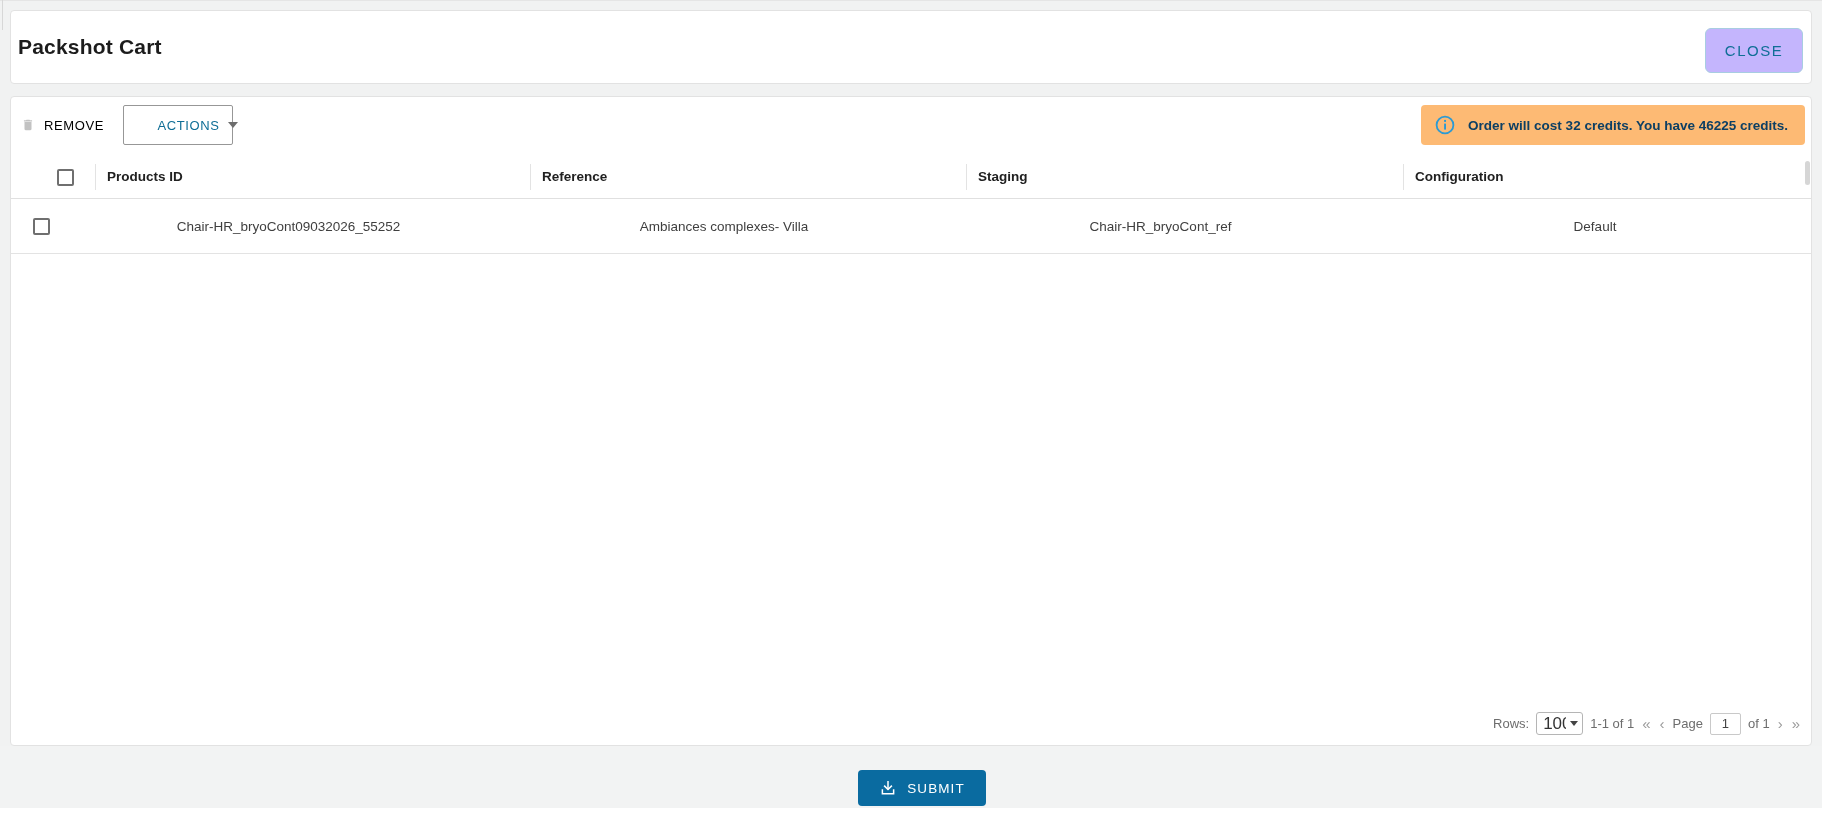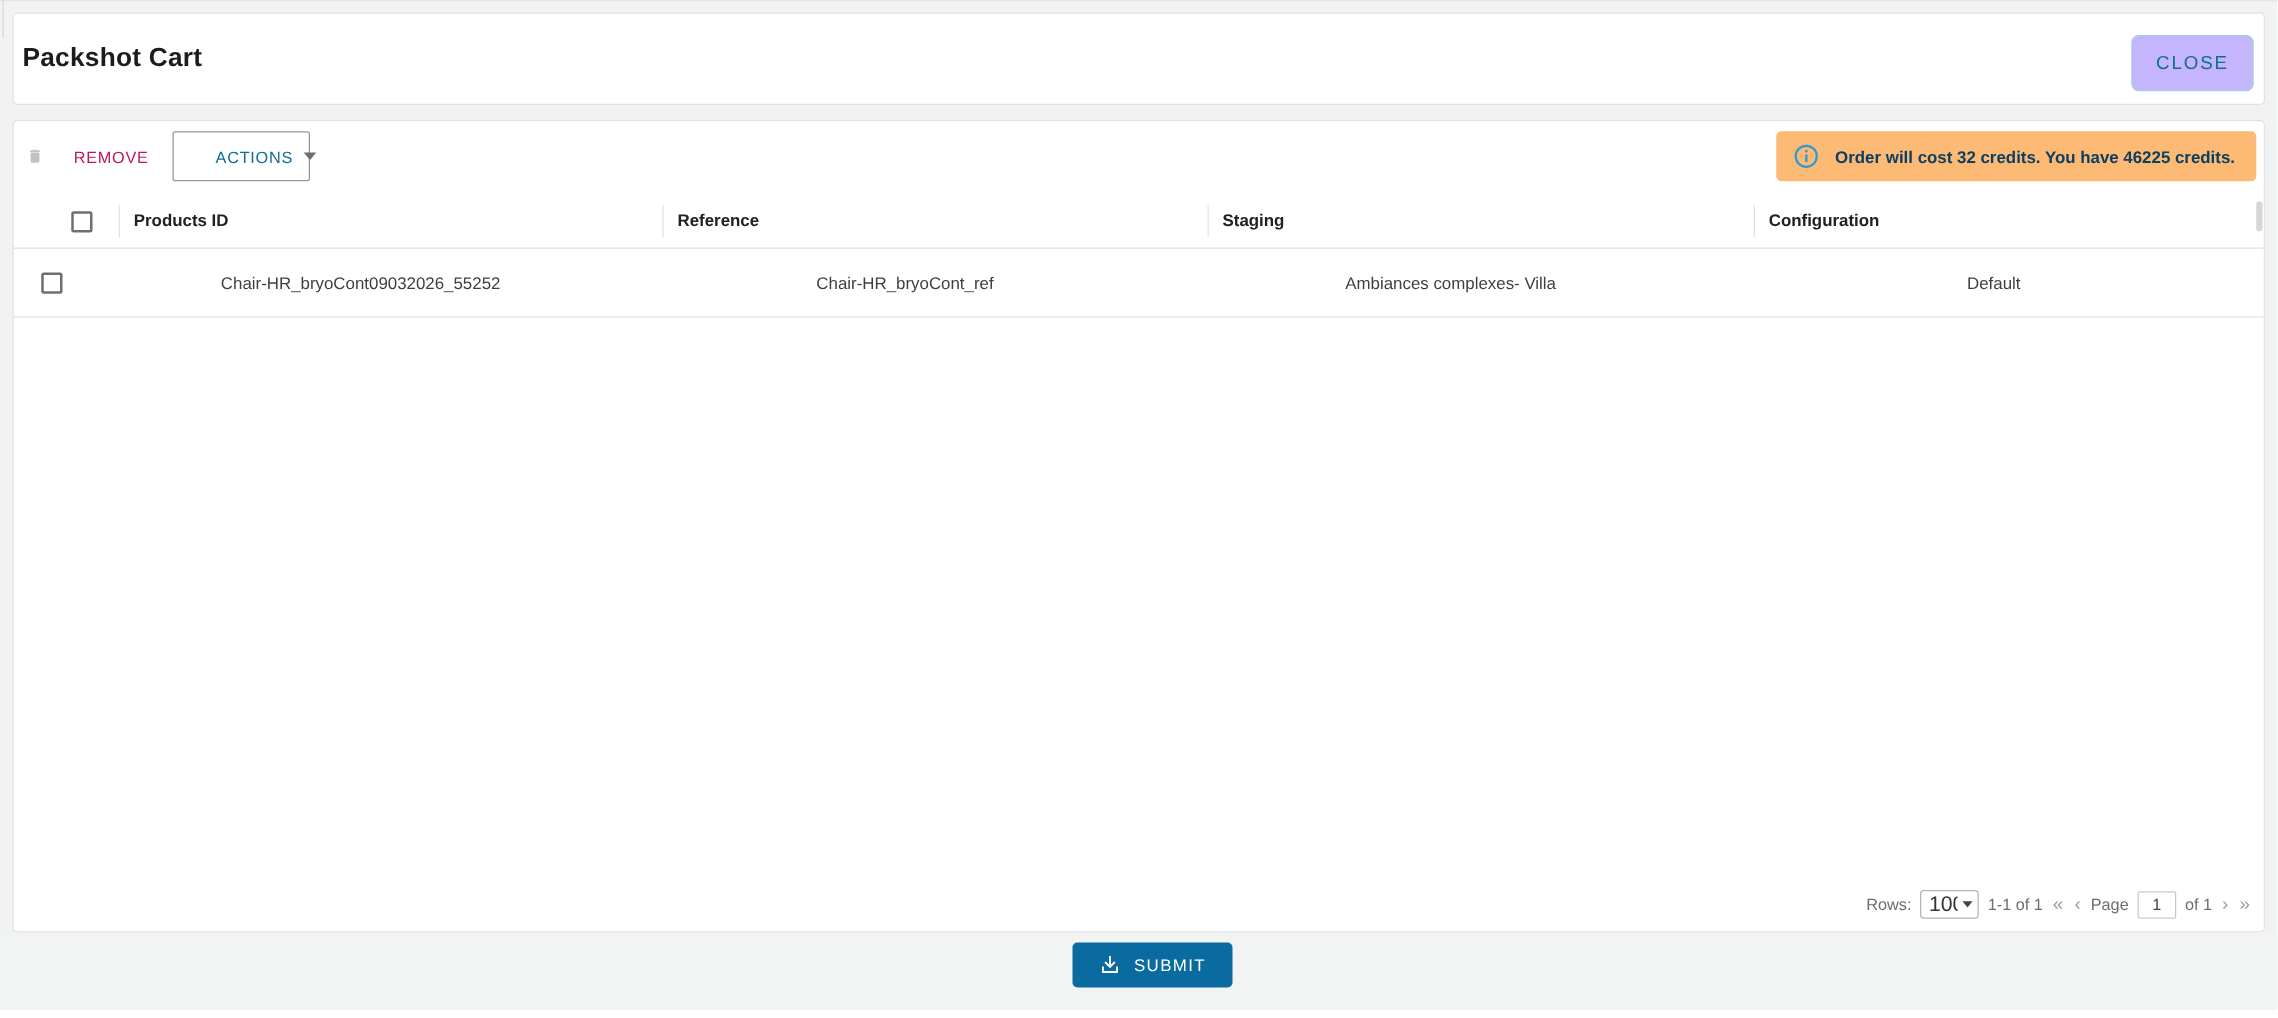--- a/index.html
+++ b/index.html
@@ -42,22 +42,22 @@
     position:absolute; left:10px; top:96px; width:1802px; height:650px;
     background:#ffffff; border:1px solid #e2e2e2; border-radius:4px;
   }
 
   .toolbar {
     position:absolute; left:0; top:6px; right:6px; height:44px;
     display:flex; align-items:center;
   }
   .remove-btn {
     margin-left:10px;
-    display:flex; align-items:center; gap:24px;
-    color:#be185d; font-size:13px; letter-spacing:0.6px;
+    display:flex; align-items:center; gap:9px;
+    color:#000000; font-size:13px; letter-spacing:0.6px;
     cursor:default;
   }
   .actions-btn {
     margin-left:19px;
     width:110px; height:40px;
     background:#ffffff; border:1px solid #979797; border-radius:2px;
     display:flex; align-items:center; justify-content:center; gap:9px;
     color:#0f6e96; font-size:13px; letter-spacing:0.6px;
     cursor:pointer;
     padding-left:40px;
@@ -136,21 +136,21 @@
     font-family:"Liberation Sans", sans-serif;
   }
 
   
   .footer-bar {
     position:absolute; left:0; top:746px; width:1822px; height:62px;
     background:#f2f3f3;
     display:flex; justify-content:center;
   }
   .submit-btn {
-    margin-top:8px; margin-left:22px;
+    margin-top:24px; margin-left:22px;
     height:36px; padding:0 21px;
     background:#0a6ba0; border:none; border-radius:4px;
     color:#ffffff; font-size:13.5px; letter-spacing:1.1px;
     font-family:"Liberation Sans", sans-serif;
     display:flex; align-items:center; gap:10px;
     cursor:pointer;
   }
 </style>
 </head>
 <body>
@@ -199,22 +199,22 @@
     <div class="hcell">Reference</div>
     <div class="hcell">Staging</div>
     <div class="hcell">Configuration</div>
   </div>
 
   <div class="trow">
     <div class="check-cell">
       <span class="checkbox"></span>
     </div>
     <div class="cell">Chair-HR_bryoCont09032026_55252</div>
+    <div class="cell">Ambiances complexes- Villa</div>
     <div class="cell">Chair-HR_bryoCont_ref</div>
-    <div class="cell">Ambiances complexes- Villa</div>
     <div class="cell">Default</div>
   </div>
 
   <div class="scroll-thumb"></div>
 
   <div class="pagination">
     <span>Rows:</span>
     <span class="select-wrap">
       <select class="rows-select">
         <option>100</option>

